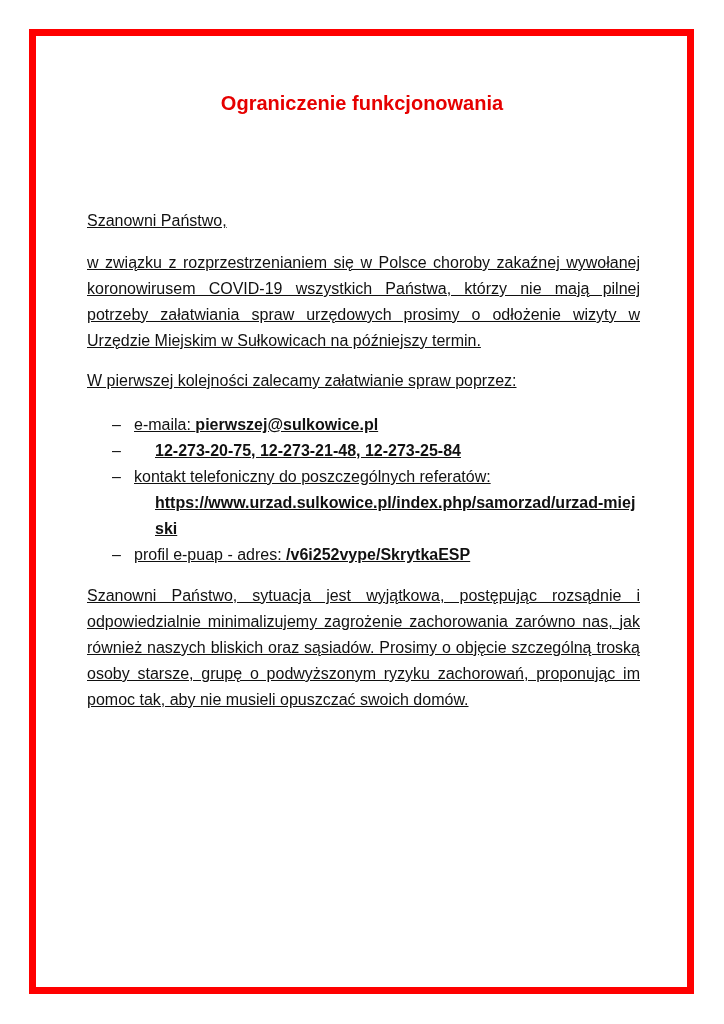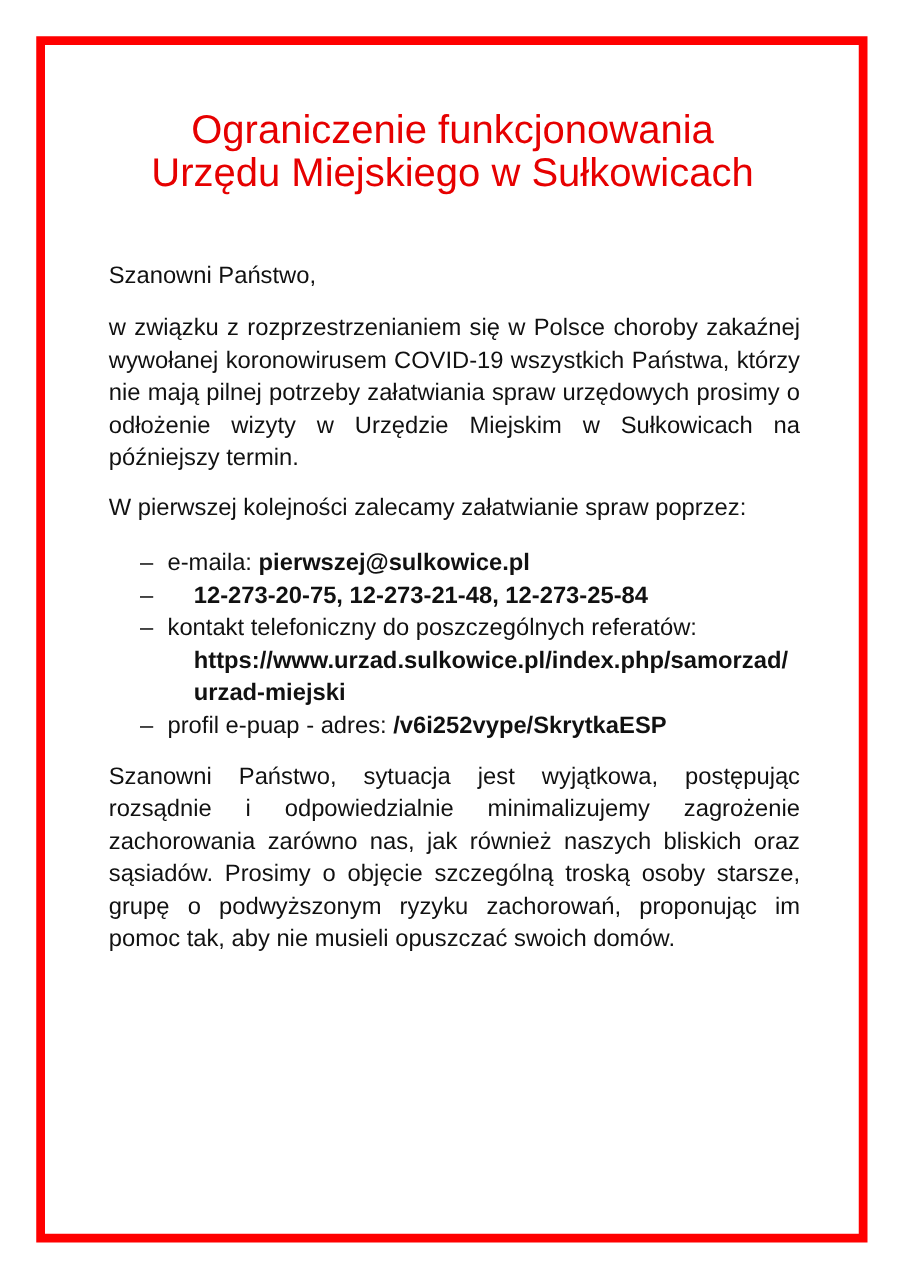--- a/index.html
+++ b/index.html
@@ -1,42 +1,41 @@
 <!DOCTYPE html>
 <html><head>
 <meta charset="utf-8">
 <style>
   html, body { margin: 0; padding: 0; background: #ffffff; }
   body { width: 724px; height: 1024px; position: relative; overflow: hidden;
          font-family: "Liberation Sans", sans-serif; color: #111111; }
   .frame { position: absolute; left: 29px; top: 29px; width: 651px; height: 951px;
            border: 7px solid #ff0000; }
   .title { position: absolute; left: 40px; width: 644px; top: 86px; text-align: center;
-           color: #e60000; font-weight: normal; font-size: 32px; line-height: 35px; }
+           color: #e60000; font-weight: bold; font-size: 20px; line-height: 35px; }
   .title div { white-space: nowrap; }
   .body { position: absolute; left: 87px; width: 553px; top: 208px;
-          font-size: 19px; line-height: 26px; }
+          font-size: 16px; line-height: 26px; text-decoration: underline; }
   .p { margin: 0; text-align: justify; }
   .p.last-left { text-align-last: left; }
   .gap-greet { margin-bottom: 16px; }
   .gap { margin-bottom: 14px; }
   ul.list { list-style: none; margin: 0 0 15px 0; padding: 0; }
   ul.list li { position: relative; padding-left: 47px; line-height: 26px; }
   ul.list li .dash { position: absolute; left: 25px; top: 0; }
   ul.list li b { font-weight: bold; word-break: break-all; }
   .sub { display: block; font-weight: bold; word-break: break-all; margin-left: 21px; }
 </style>
 </head>
 <body>
 
 <div class="frame"></div>
 
 <div class="title">
   <div>Ograniczenie funkcjonowania</div>
-  <div>Urzędu Miejskiego w Sułkowicach</div>
 </div>
 
 <div class="body">
   <p class="p gap-greet">Szanowni Państwo,</p>
   <p class="p gap last-left">w związku z rozprzestrzenianiem się w Polsce choroby zakaźnej wywołanej koronowirusem COVID-19 wszystkich Państwa, którzy nie mają pilnej potrzeby załatwiania spraw urzędowych prosimy o odłożenie wizyty w Urzędzie Miejskim w Sułkowicach na późniejszy termin.</p>
   <p class="p gap last-left" style="margin-bottom:18px">W pierwszej kolejności zalecamy załatwianie spraw poprzez:</p>
 
   <ul class="list">
     <li>
       <span class="dash">–</span>

